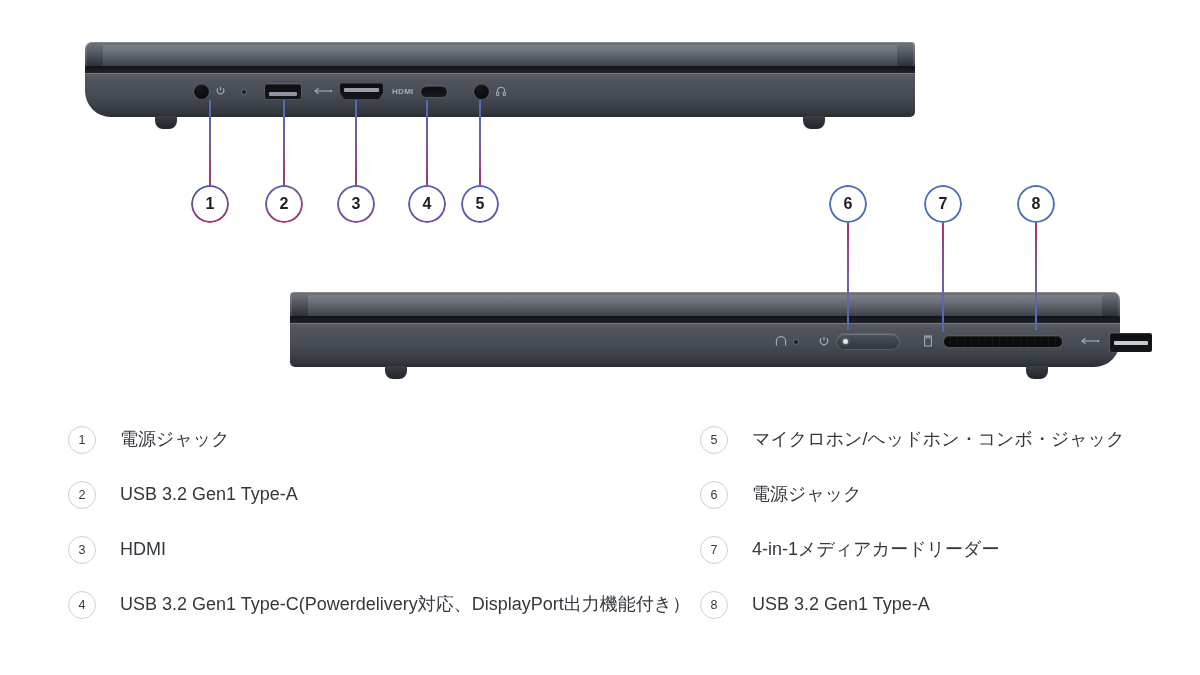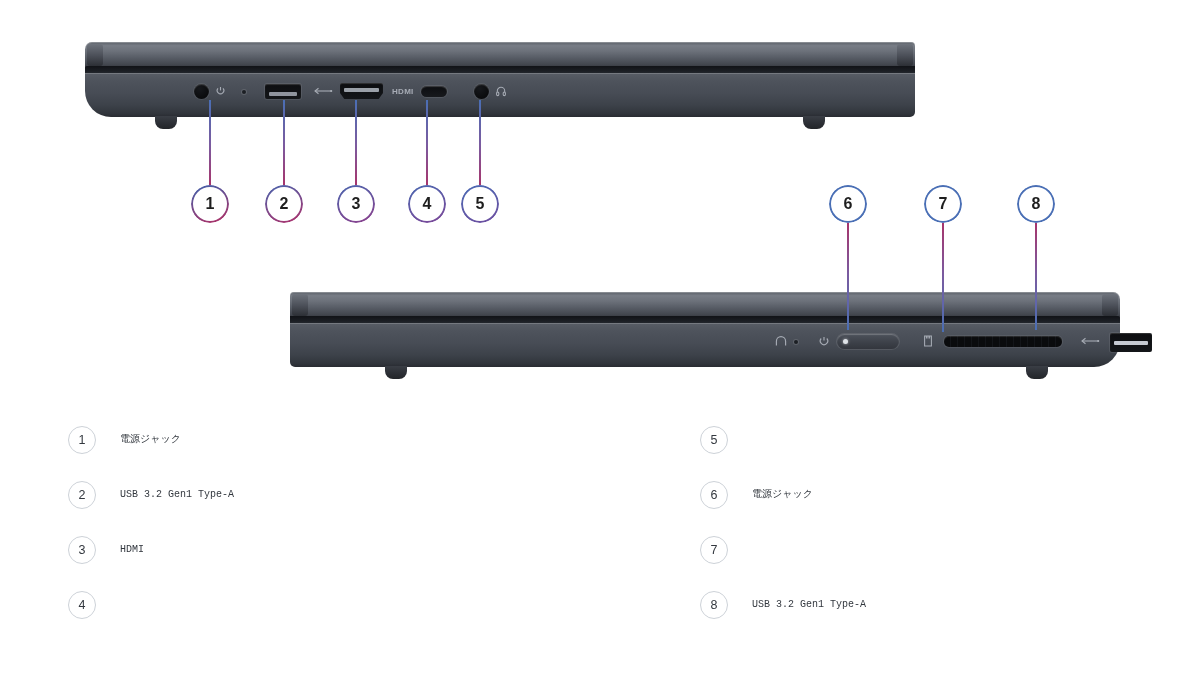--- a/index.html
+++ b/index.html
@@ -249,25 +249,24 @@
     border: 1px solid #cdd2d8;
     display: flex;
     align-items: center;
     justify-content: center;
     font-size: 12.5px;
     color: #33383f;
     background: #fff;
     margin-right: 24px;
   }
   .legend-text {
-    font-size: 10px;
+    font-size: 18px;
     color: #33383f;
     line-height: 1.3;
     white-space: nowrap;
-    font-family: Liberation Mono, monospace;
   }
 </style>
 </head>
 <body>
 
 <div class="stage">
 
   <div class="laptop left-unit" style="left:85px; top:42px; width:830px; height:88px;">
     <div class="lid"></div>
     <div class="hinge hl"></div>
@@ -406,33 +405,36 @@
       <div class="legend-row">
         <span class="legend-badge">2</span>
         <span class="legend-text">USB 3.2 Gen1 Type-A</span>
       </div>
       <div class="legend-row">
         <span class="legend-badge">3</span>
         <span class="legend-text">HDMI</span>
       </div>
       <div class="legend-row">
         <span class="legend-badge">4</span>
+        <span class="legend-text">USB 3.2 Gen1 Type-C(Powerdelivery対応、DisplayPort出力機能付き）</span>
       </div>
     </div>
 
     <div class="legend-col right">
       <div class="legend-row">
         <span class="legend-badge">5</span>
+        <span class="legend-text">マイクロホン/ヘッドホン・コンボ・ジャック</span>
       </div>
       <div class="legend-row">
         <span class="legend-badge">6</span>
         <span class="legend-text">電源ジャック</span>
       </div>
       <div class="legend-row">
         <span class="legend-badge">7</span>
+        <span class="legend-text">4-in-1メディアカードリーダー</span>
       </div>
       <div class="legend-row">
         <span class="legend-badge">8</span>
         <span class="legend-text">USB 3.2 Gen1 Type-A</span>
       </div>
     </div>
 
   </div>
 
 </div>

